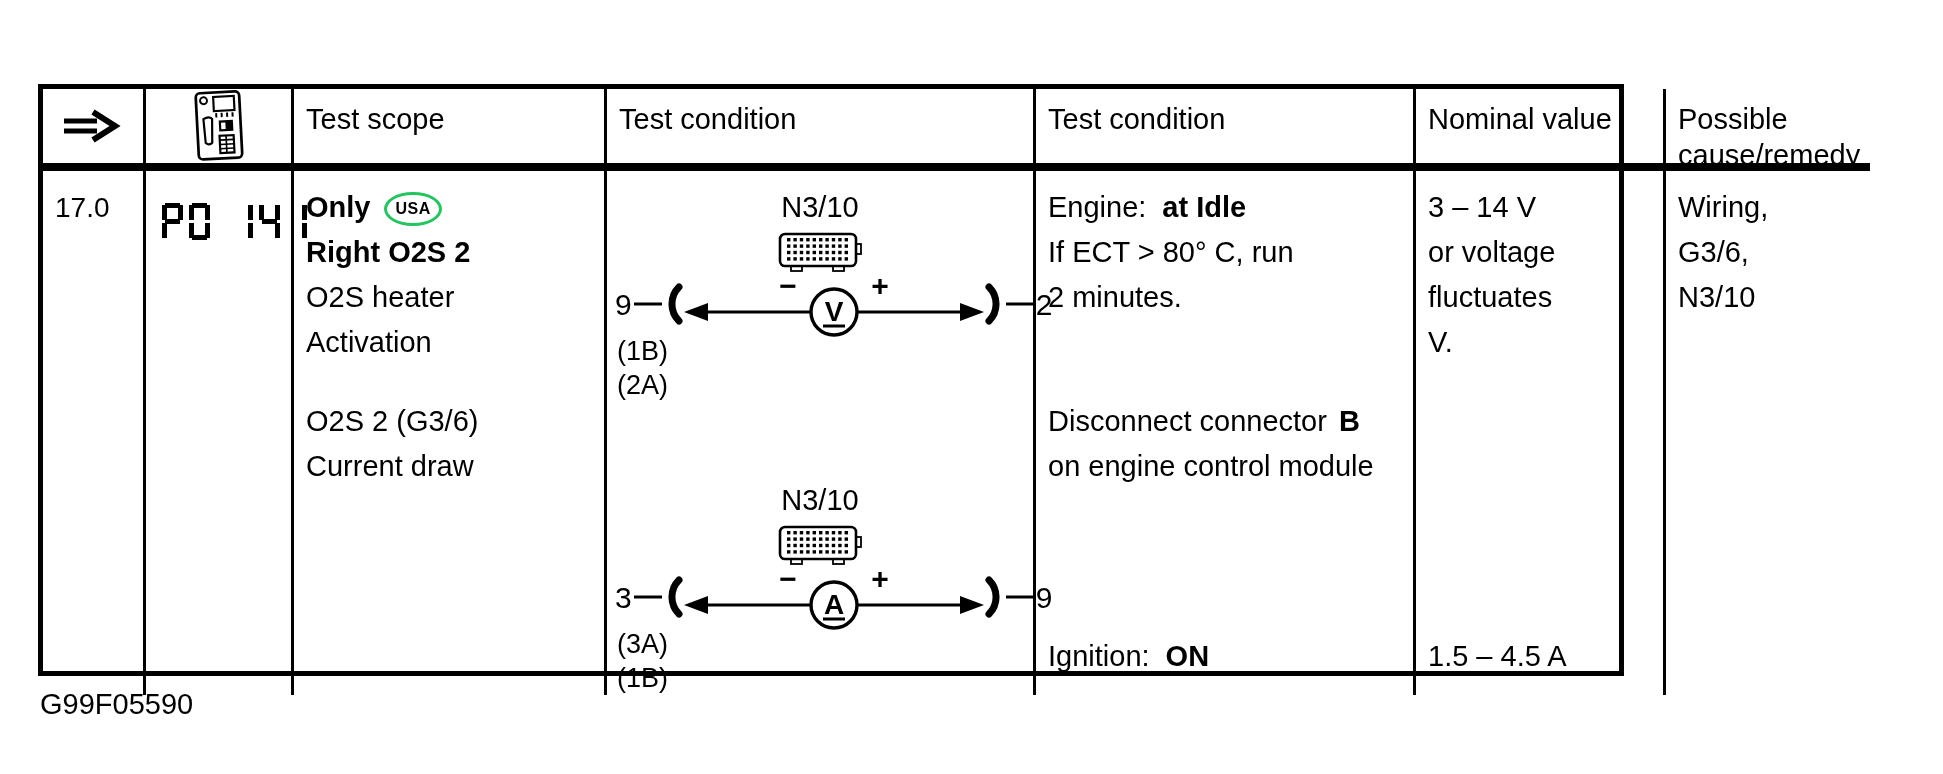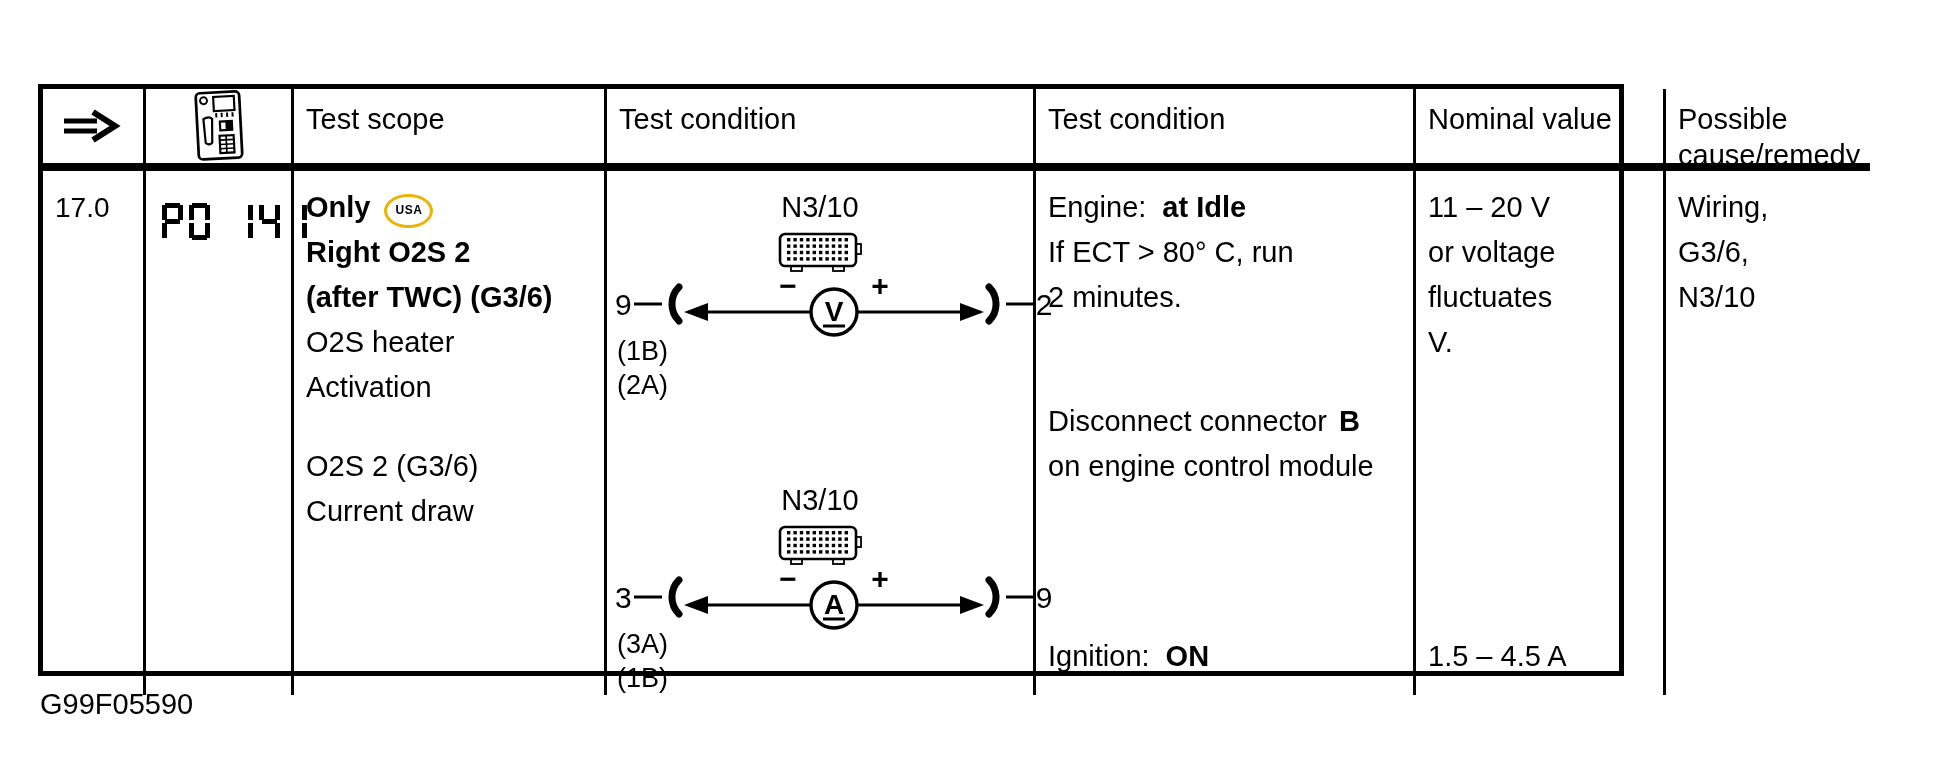--- a/index.html
+++ b/index.html
@@ -15,22 +15,22 @@
   }
   .th,.td{border-right:3px solid #000;box-sizing:border-box;position:relative;}
   .th{border-bottom:8px solid #000;font-size:29px;line-height:36px;padding:12px 10px 0 12px;}
   .th.last,.td.last{border-right:none;}
   .td{font-size:29px;line-height:45px;padding:14px 8px 0 12px;}
   .th.center{display:flex;align-items:center;justify-content:center;padding:0;}
   .line{white-space:nowrap;}
   .b{font-weight:bold;}
   .gap{margin-left:16px;}
   .badge{
-    display:inline-block;border:3px solid #eab308;border-radius:50%;
-    font-size:12px;font-weight:bold;line-height:17px;padding:5px 8px 6px 8px;
+    display:inline-block;border:3px solid #22c55e;border-radius:50%;
+    font-size:16px;font-weight:bold;line-height:17px;padding:5px 8px 6px 8px;
     vertical-align:3px;margin-left:14px;letter-spacing:0.5px;
   }
   .block2{margin-top:34px;}
   .cond-block2{margin-top:79px;}
   .bottom-line{position:absolute;bottom:16px;left:12px;white-space:nowrap;}
   
   .td.conn{padding:14px 8px 0 8px;}
   .conn-label{text-align:center;line-height:45px;}
   .conn-icon{display:block;margin:2px auto 0 auto;}
   .meter-row{display:flex;align-items:center;justify-content:space-between;height:60px;}
@@ -126,21 +126,20 @@
           <rect x="16" y="20" width="5" height="15" fill="#000"></rect>
         </svg></div>
     <span class="sr">P0 141</span>
   </div>
 
   <div class="td">
     <div class="line">
       <span class="b">Only</span><span class="badge">USA</span>
     </div>
     <div class="line b">Right O2S 2</div>
-    <div class="line b">(after TWC) (G3/6)</div>
     <div class="line">O2S heater</div>
     <div class="line">Activation</div>
     <div class="block2">
       <div class="line">O2S 2 (G3/6)</div>
       <div class="line">Current draw</div>
     </div>
   </div>
 
   <div class="td conn">
 
@@ -311,21 +310,21 @@
         <span class="b" style="margin-left:4px;">B</span>
       </div>
       <div class="line">on engine control module</div>
     </div>
     <div class="bottom-line">
       <span>Ignition:</span><span class="b gap">ON</span>
     </div>
   </div>
 
   <div class="td">
-    <div class="line">11 – 20 V</div>
+    <div class="line">3 – 14 V</div>
     <div class="line">or voltage</div>
     <div class="line">fluctuates</div>
     <div class="line">V.</div>
     <div class="bottom-line">1.5 – 4.5 A</div>
   </div>
 
   <div class="td last">
     <div class="line">Wiring,</div>
     <div class="line">G3/6,</div>
     <div class="line">N3/10</div>

